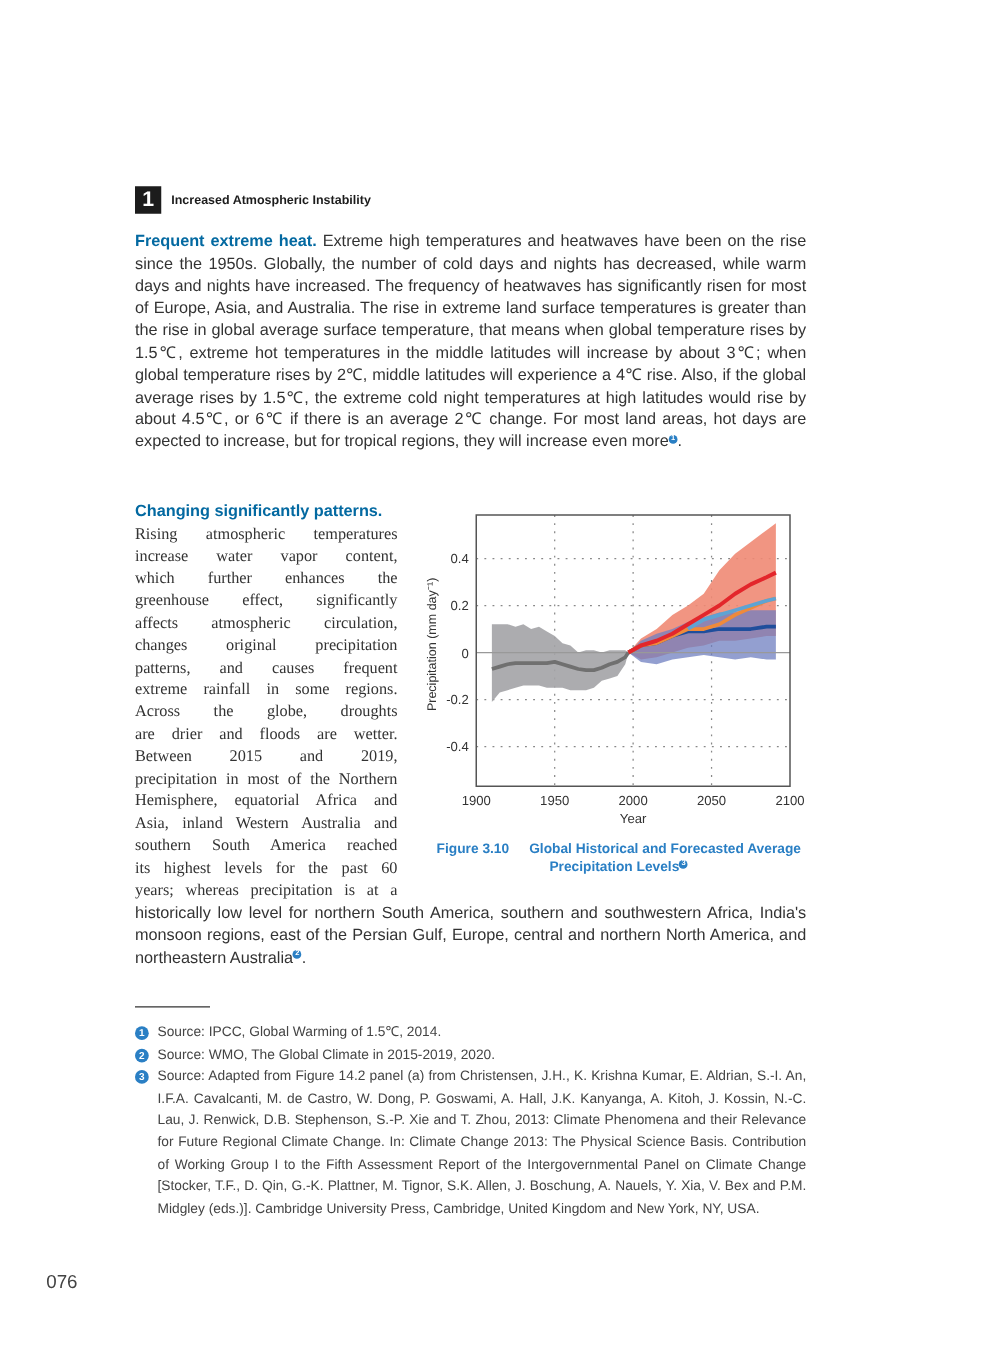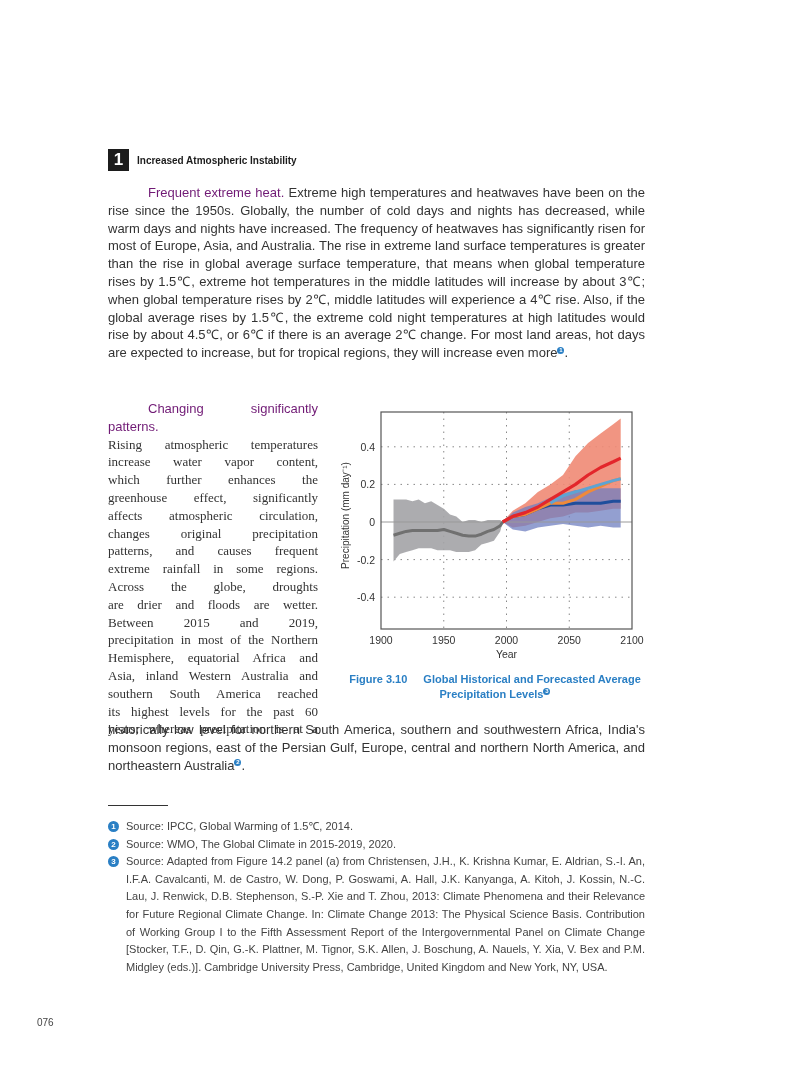--- a/index.html
+++ b/index.html
@@ -6,31 +6,31 @@
   body { width: 793px; height: 1077px; position: relative; font-family: "Liberation Sans", sans-serif; color: #2b2b2b; }
   .page { position: absolute; left: 0; top: 0; width: 793px; height: 1077px; }
   .section-head { position: absolute; left: 108px; top: 149px; display: flex; align-items: center; }
   .sec-num { width: 21px; height: 22px; background: #1c1c1c; color: #fff; font-weight: bold; font-size: 17px; display: flex; align-items: center; justify-content: center; }
   .sec-title { margin-left: 8px; font-weight: bold; font-size: 10px; color: #1c1c1c; }
   .body-text { font-size: 13px; line-height: 17.8px; color: #333; text-align: justify; }
   .para1 { position: absolute; left: 108px; top: 184px; width: 537px; }
   .para2-left { position: absolute; left: 108px; top: 400px; width: 210px; }
   .para2-left .line { display: block; text-align: justify; text-align-last: justify; white-space: nowrap; font-family: Liberation Serif, serif; }
   .para2-bottom { position: absolute; left: 108px; top: 721px; width: 537px; }
-  b.lead { font-weight: normal; color: #701a75; margin-left: 40px; }
+  b.lead { font-weight: bold; color: #0369a1; }
   .sup { display: inline-block; width: 7px; height: 7px; border-radius: 50%; background: #2a7fc4; color: #fff; font-size: 6px; line-height: 7px; text-align: center; vertical-align: super; font-weight: bold; }
   .chart-wrap { position: absolute; left: 335px; top: 405px; width: 320px; height: 265px; }
   .caption { position: absolute; left: 335px; top: 672px; width: 320px; text-align: center; color: #2a7fc4; font-weight: bold; font-size: 11px; line-height: 15px; }
   .caption .fig-label { margin-right: 16px; }
   .fn-rule { position: absolute; left: 108px; top: 805px; width: 60px; height: 1px; background: #333; }
   .footnotes { position: absolute; left: 108px; top: 818px; width: 537px; font-size: 11px; line-height: 17.6px; color: #444; }
   .fn { display: flex; align-items: flex-start; }
   .fn-marker { flex: 0 0 11px; height: 11px; border-radius: 50%; background: #2a7fc4; color: #fff; font-size: 8px; line-height: 11px; text-align: center; font-weight: bold; margin-top: 3px; margin-right: 7px; }
   .fn-text { flex: 1; text-align: justify; }
-  .page-num { position: absolute; left: 37px; top: 1017px; font-size: 10px; color: #444; }
+  .page-num { position: absolute; left: 37px; top: 1017px; font-size: 15px; color: #444; }
   svg text { font-family: "Liberation Sans", sans-serif; }
 </style>
 </head>
 <body>
 
 <div class="page">
 
   <div class="section-head">
     <div class="sec-num">1</div>
     <div class="sec-title">Increased Atmospheric Instability</div>

